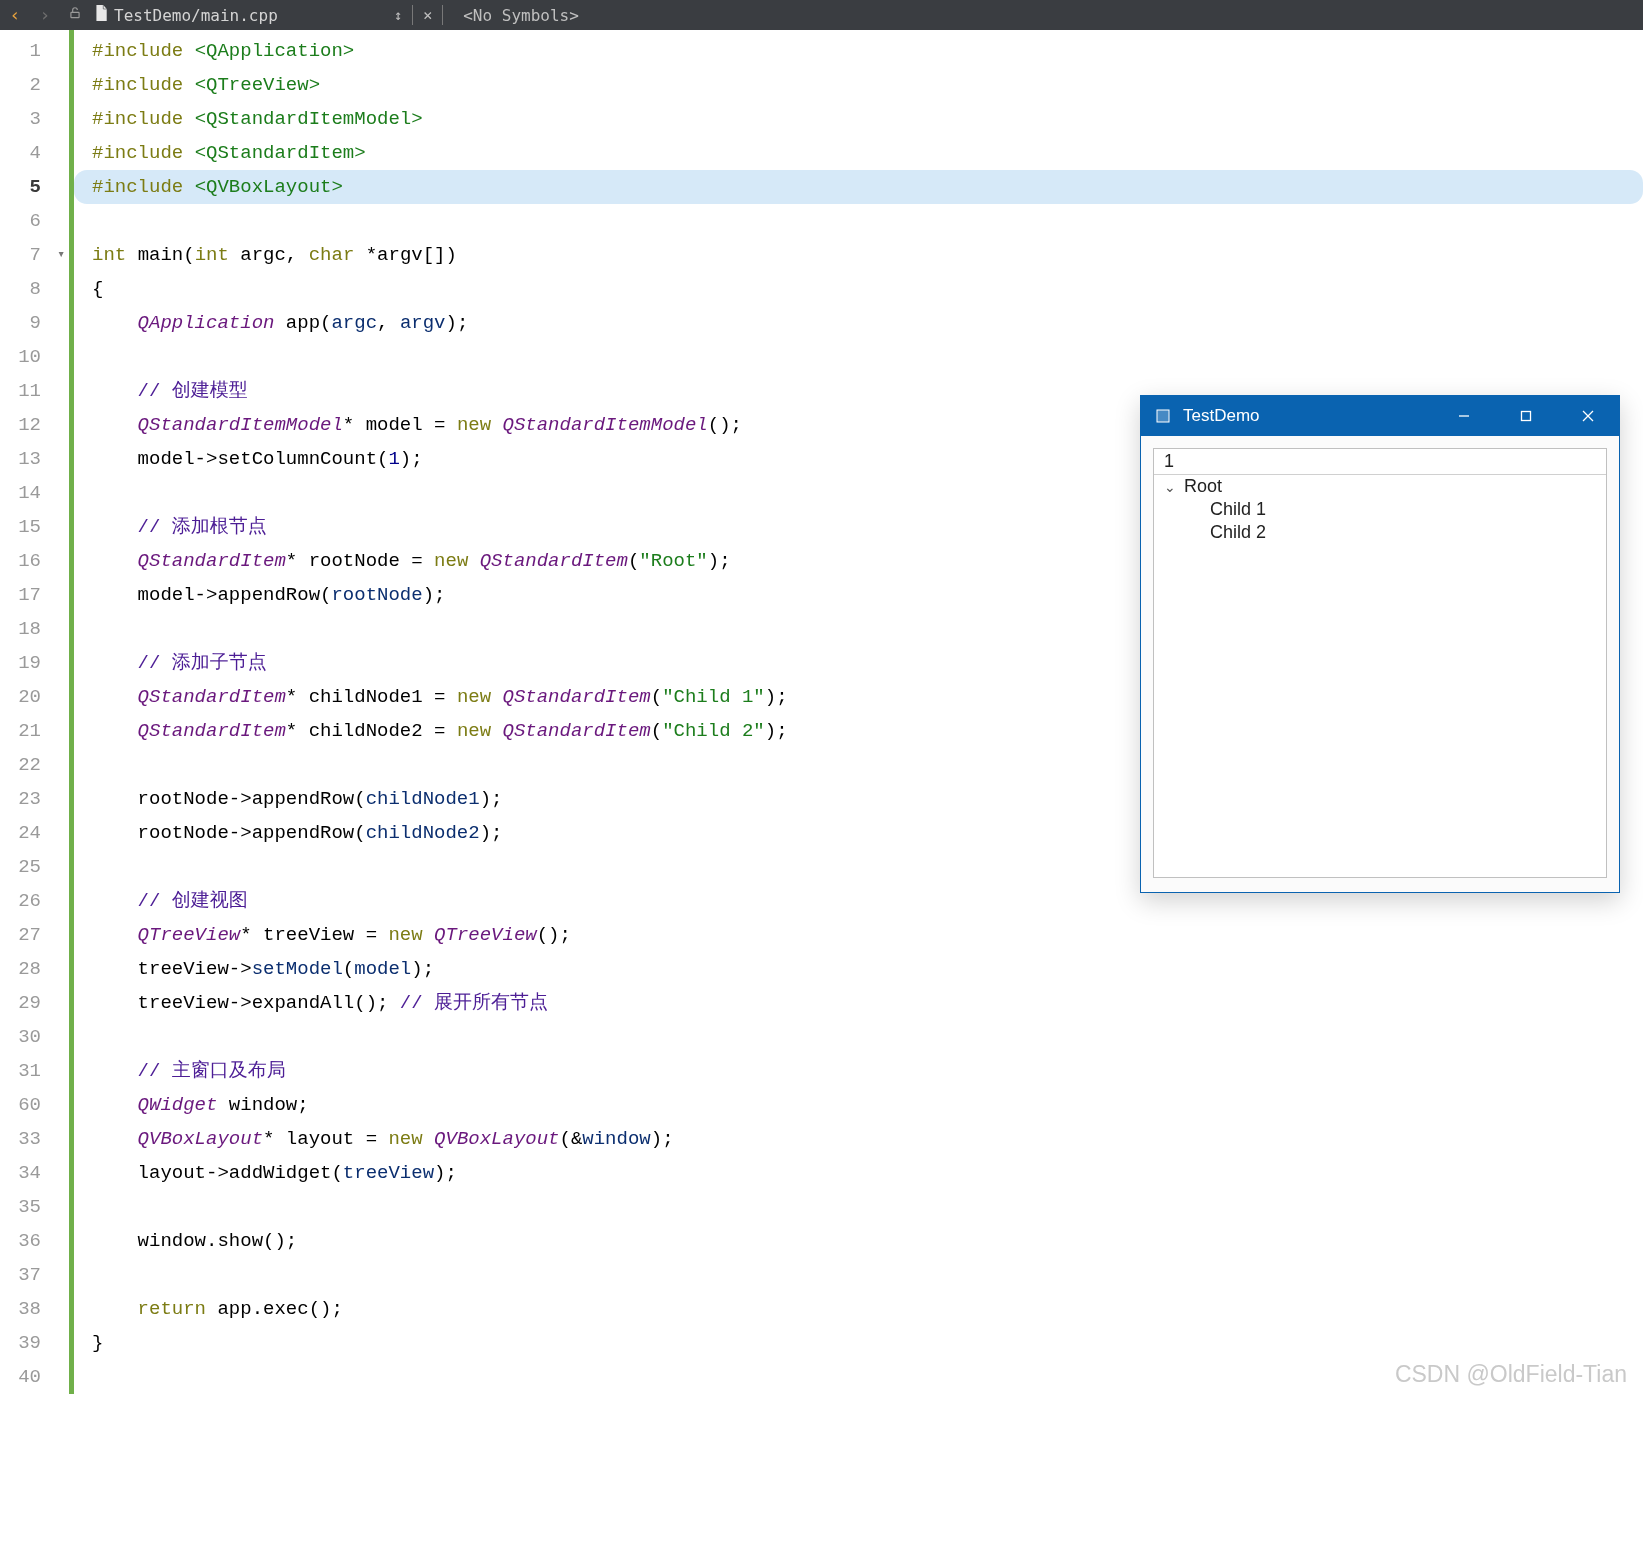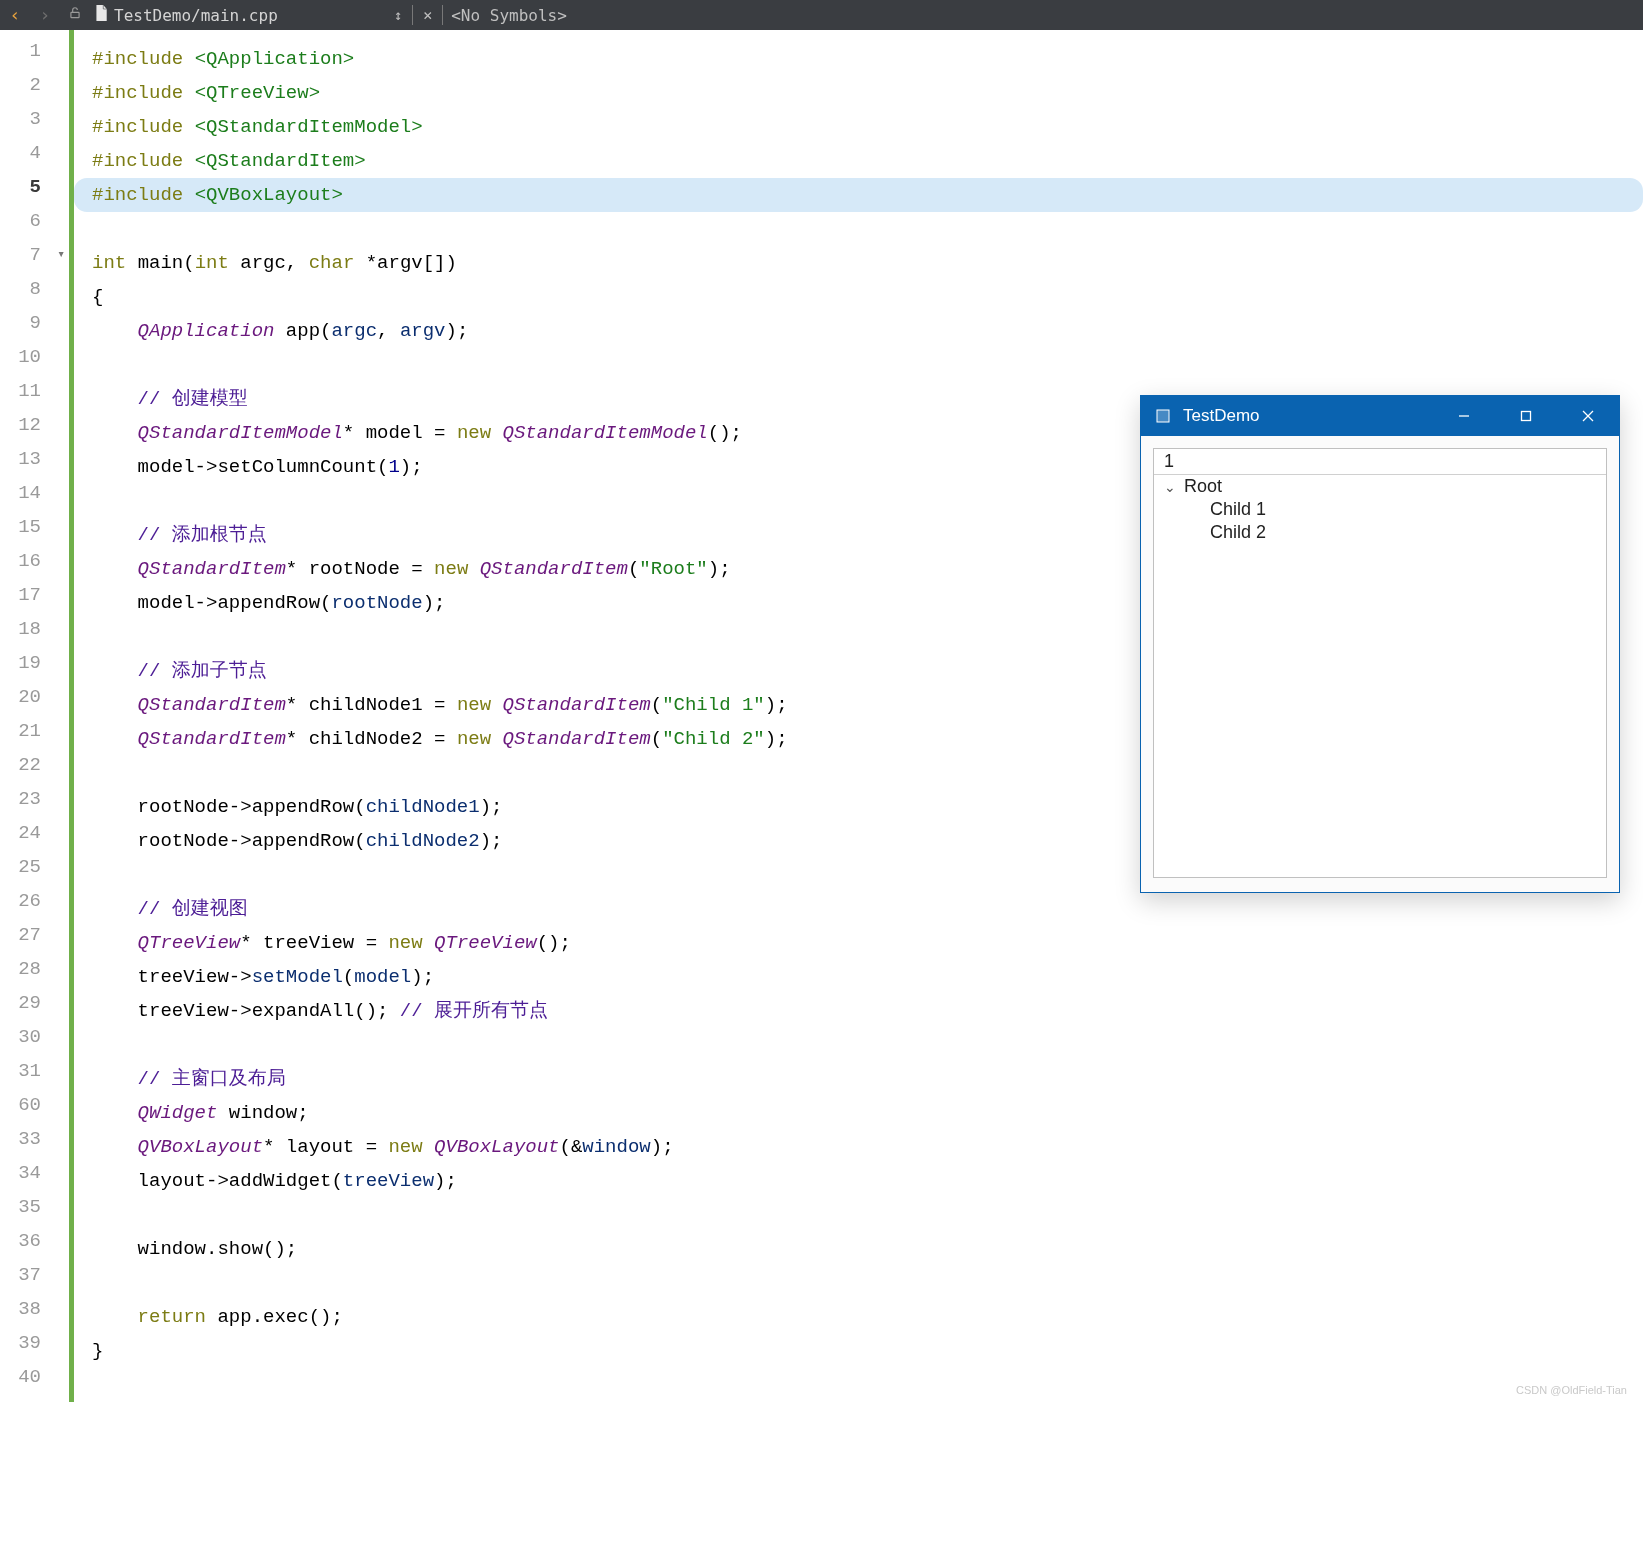--- a/index.html
+++ b/index.html
@@ -30,42 +30,42 @@
   }
   .nav-left { color: #e8a33d; }
   .nav-right { color: #6e6e6e; }
   .lock { color: #9a9a9a; width: 30px; text-align: center; font-size:15px; }
   .file-icon { color: #d4d4d4; font-size: 15px; display:inline-block; width:22px; text-align:center;}
   .filepath { color: #d4d4d4; padding-left: 2px; }
   .toolbar-spacer1 { flex: 0 0 110px; }
   .updown { color:#bfbfbf; font-size:14px; padding:0 6px;}
   .divider-v { width:1px; height:20px; background:#787878; margin: 0 4px;}
   .close-x { color:#bfbfbf; padding:0 6px; font-size:15px;}
-  .symbols { color:#bfbfbf; padding-left:4px;}
+  .symbols { color:#bfbfbf; padding-left:4px;margin-left:12px;}
 
   
   .editor {
     display: flex;
     position: relative;
   }
   .gutter {
     width: 74px;
     text-align: right;
     color: #9a9a9a;
     background: #fff;
     border-right: 5px solid #70b04a;
     padding-top: 4px;
     flex-shrink: 0;
   }
   .gutter .ln { height: 34px; line-height: 34px; padding-right: 28px; position:relative;}
   .gutter .ln.current { color:#3a3a3a; font-weight:600; }
   .gutter .fold { position:absolute; right:4px; top:0; font-size:13px; color:#777; line-height:34px;}
   .codearea {
     flex: 1;
-    padding-top: 12px;
+    padding-top: 4px;
     white-space: pre;
     position: relative;
   }
   .codeline { height: 34px; line-height: 34px; padding-left: 18px; }
   .codeline.hl { background: #d6e9f8; border-radius: 13px; }
 
   .kw { color: #7c7c14; }          
   .ang { color: #1c7d1c; }         
   .type { color: #6a187d; font-style: italic; }        
   .id { color: #000; }
@@ -120,21 +120,21 @@
     font-size: 18px;
   }
   .treerow { padding: 1px 10px; display:flex; align-items:center; gap:6px; }
   .treerow.ind1 { padding-left: 56px; }
   .expander { font-size:14px; color:#555; display:inline-block; width:14px;}
 
   .watermark {
     position:absolute;
     right: 16px;
     bottom: 6px;
-    font-size: 11px;
+    font-size: 23px;
     color: #c9c9c9;
     font-family: "Segoe UI", sans-serif;
   }
 </style>
 </head>
 <body>
 
 <div class="toolbar">
   <div class="nav-arrow nav-left">‹</div>
   <div class="nav-arrow nav-right">›</div>

